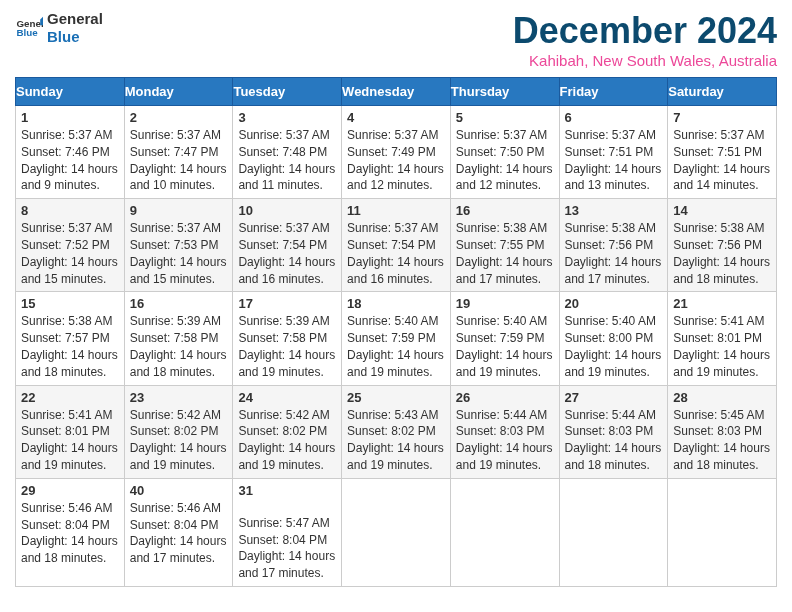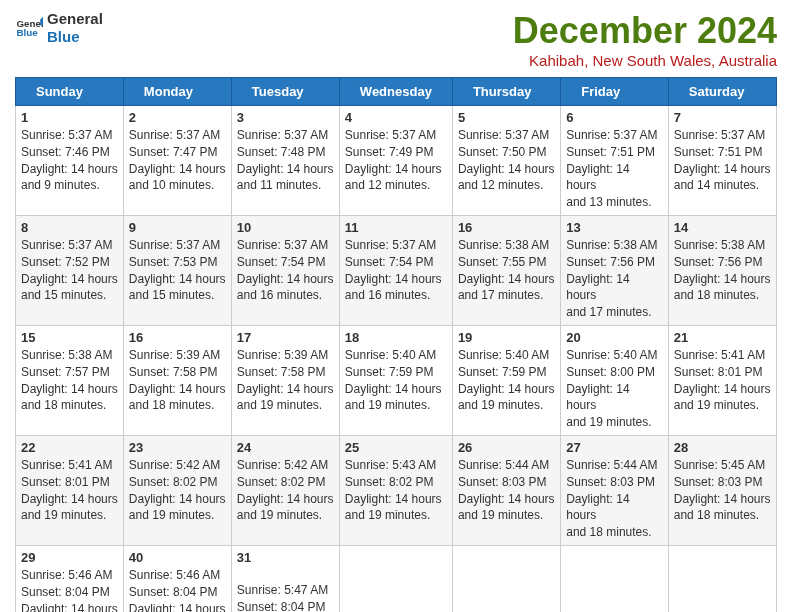--- a/index.html
+++ b/index.html
@@ -24,37 +24,37 @@
     .logo-icon {
       width: 28px;
       height: 28px;
     }
     .title-block {
       text-align: right;
     }
     .month-title {
       font-size: 36px;
       font-weight: bold;
-      color: #4d7c0f;
+      color: #0c4a6e;
     }
     .subtitle {
       font-size: 15px;
-      color: #b91c1c;
+      color: #ec4899;
     }
     .calendar {
       width: 100%;
       border-collapse: collapse;
       border: 1px solid #ccc;
     }
     .calendar th {
       background: #2878c0;
       color: #fff;
       font-size: 13px;
       font-weight: bold;
-      padding: 6px 20px;
+      padding: 6px 0;
       text-align: left;
       border: 1px solid #1a5a9e;
     }
     .calendar td {
       vertical-align: top;
       padding: 4px 5px;
       font-size: 10px;
       color: #333;
       border: 1px solid #ccc;
       width: calc(100% / 7);

